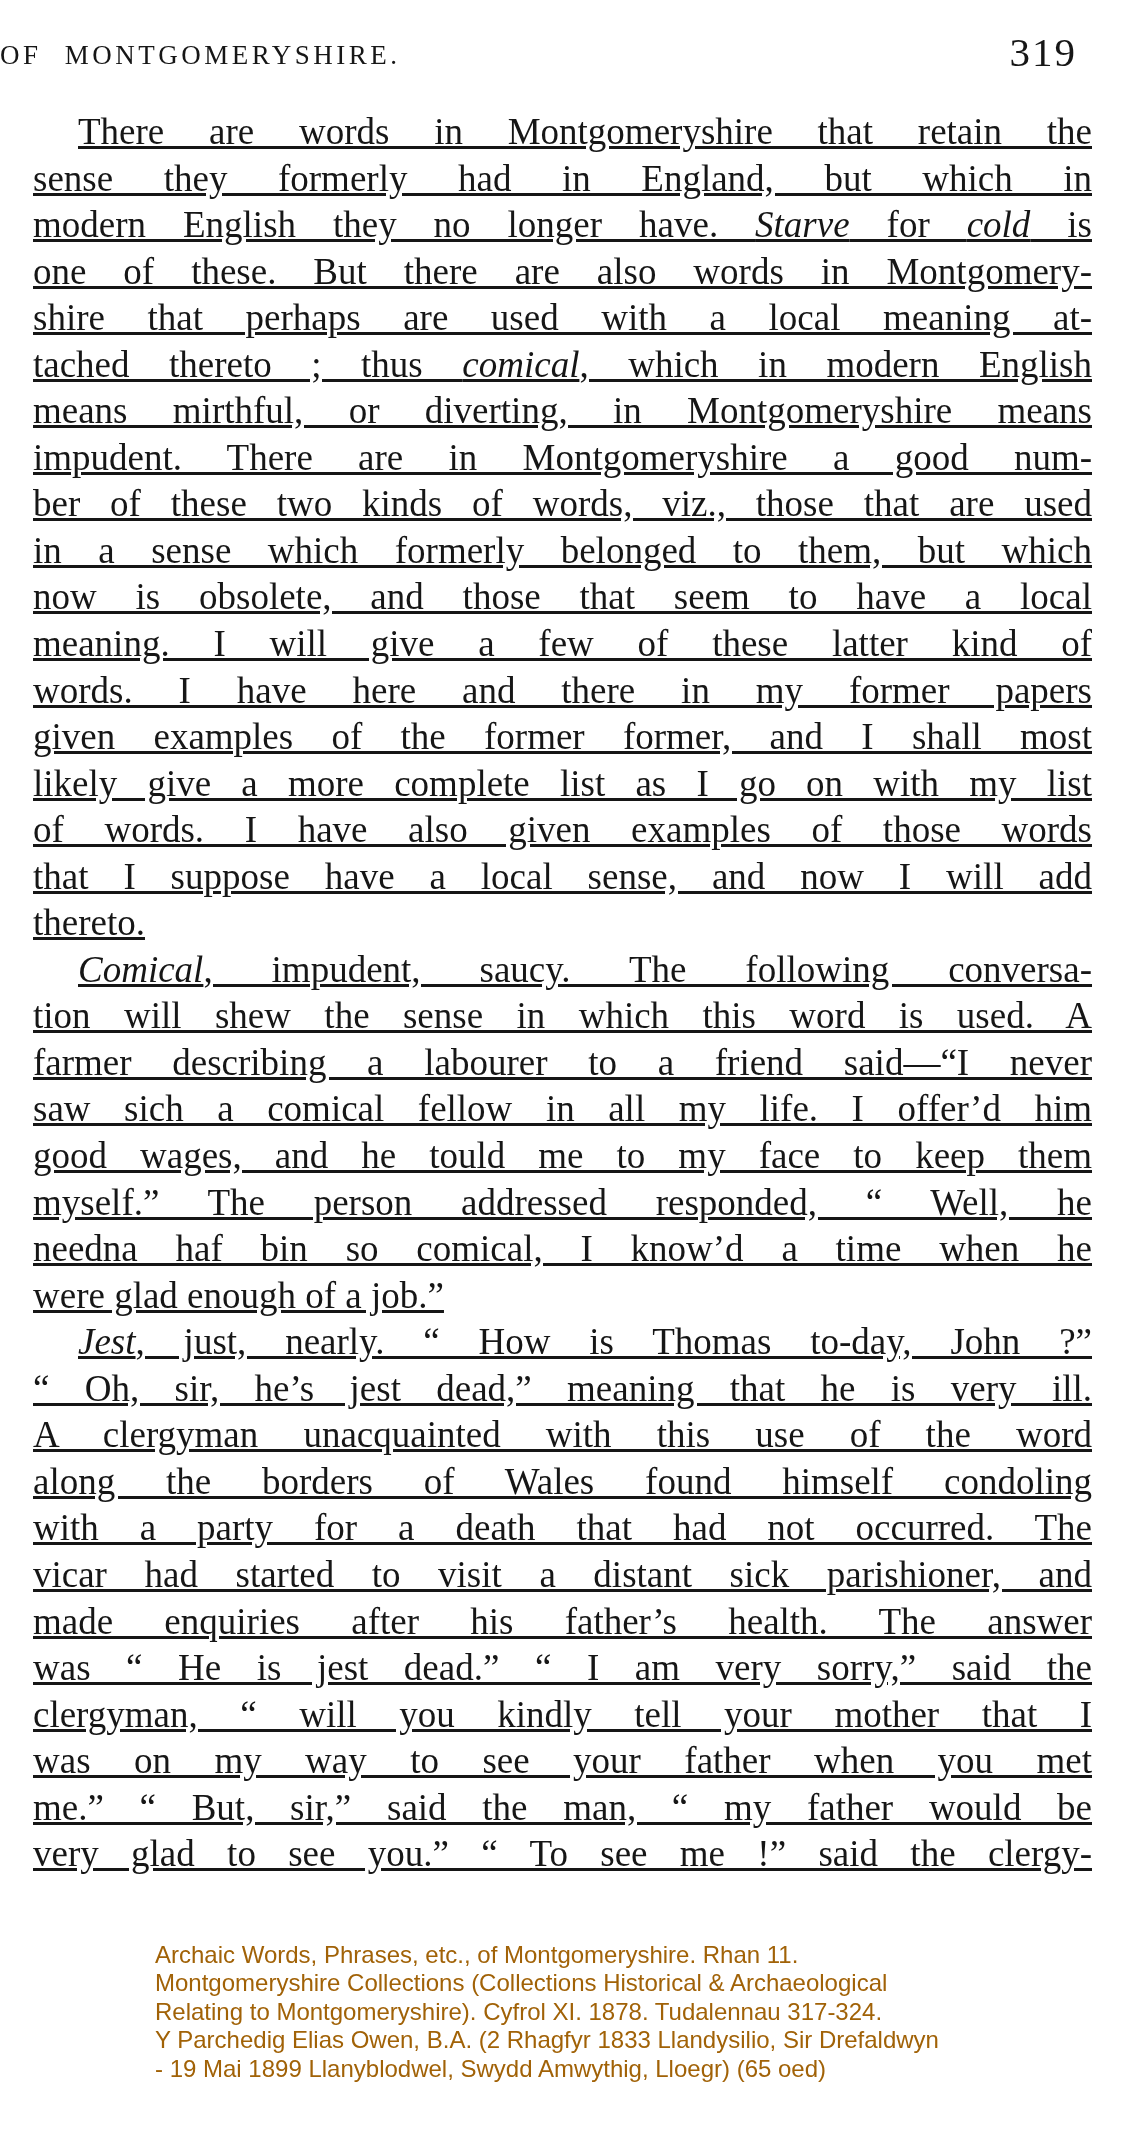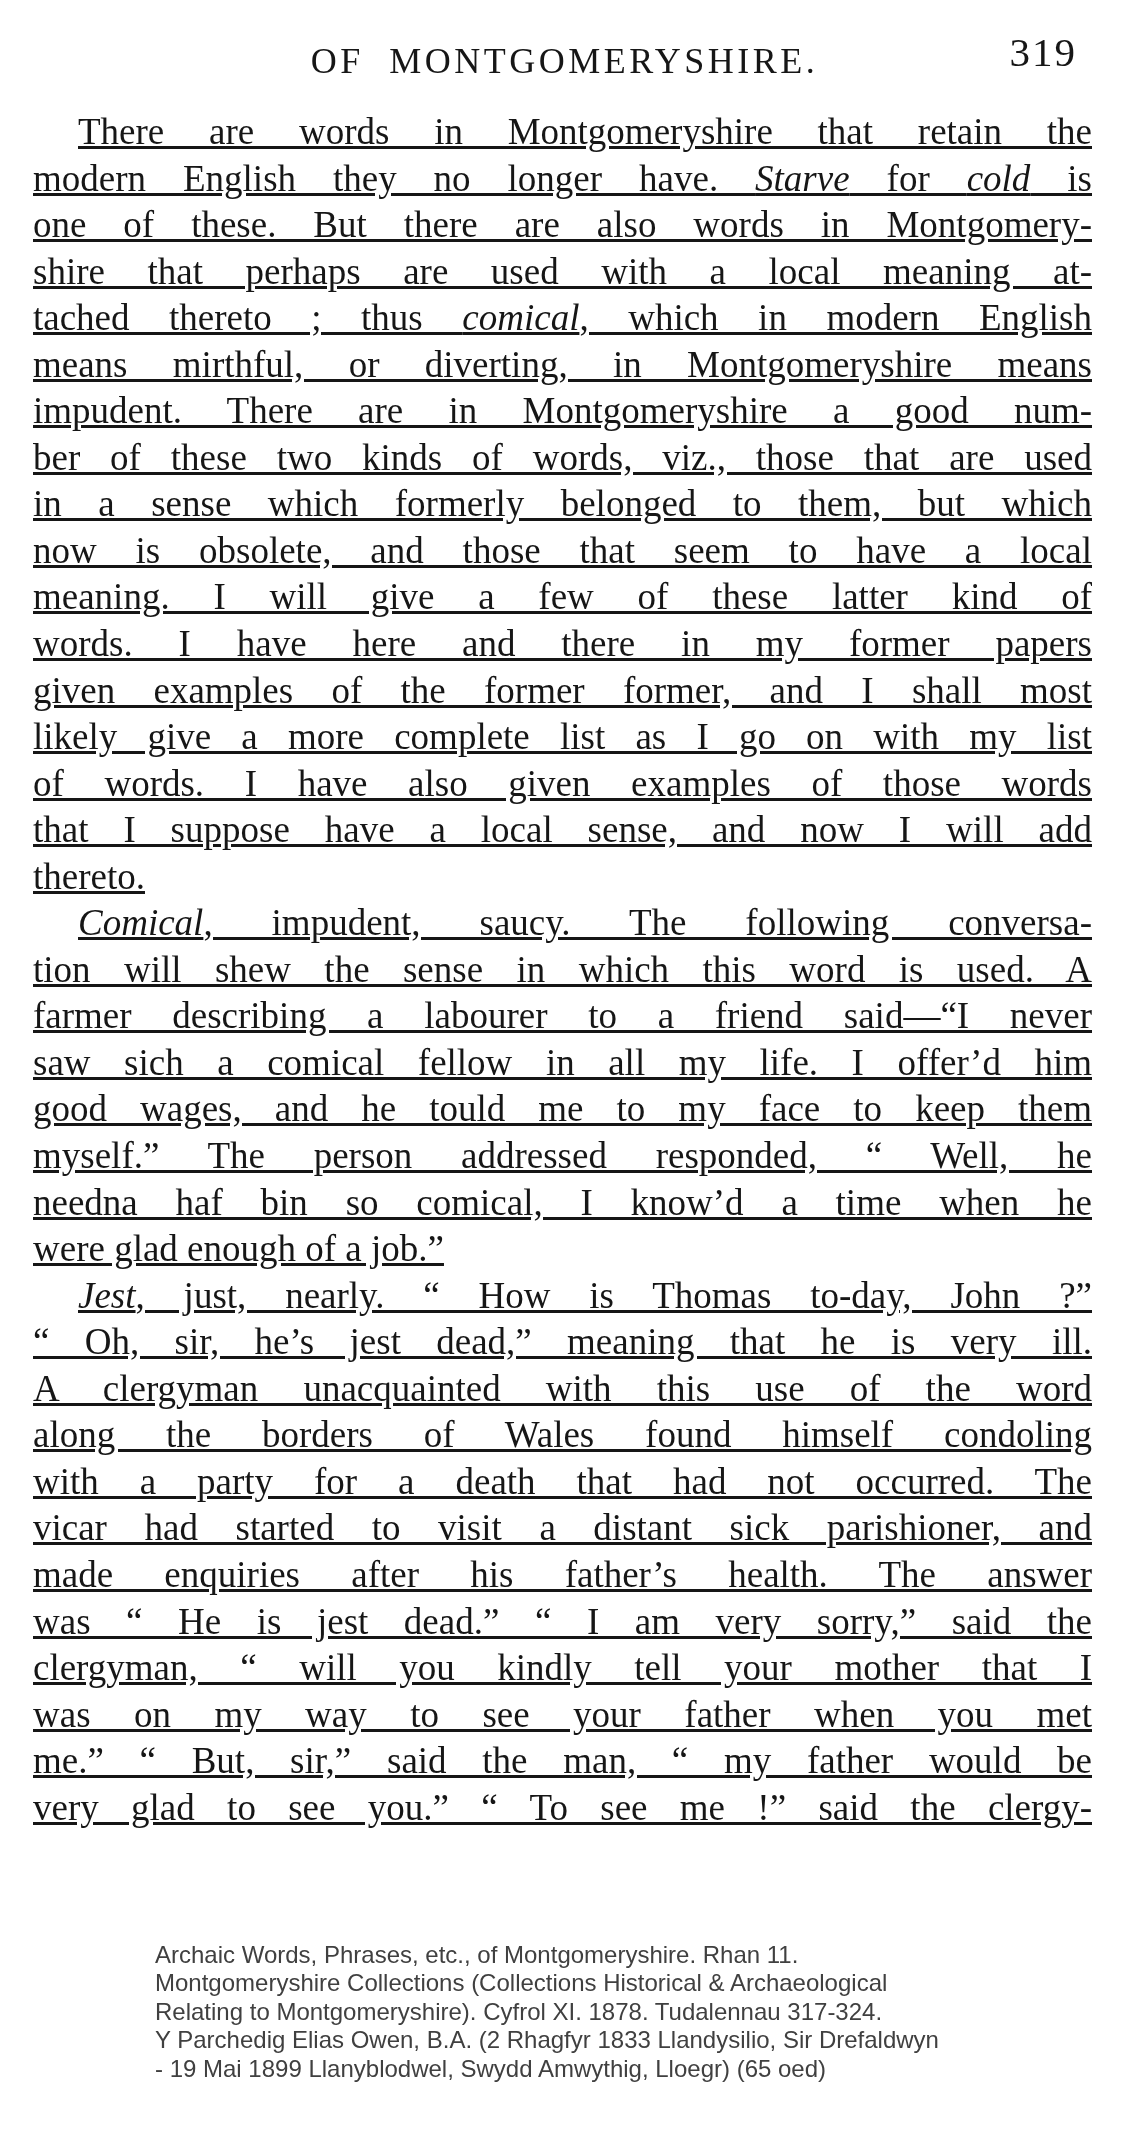--- a/index.html
+++ b/index.html
@@ -10,22 +10,21 @@
     background: #ffffff;
     color: #161616;
     font-family: "Liberation Serif", "DejaVu Serif", serif;
     overflow: hidden;
   }
   .header-title {
     position: absolute;
     top: 40px;
     left: 0;
     width: 100%;
-    text-align: center;
-    font-size: 36px;
+    font-size: 27px;
     letter-spacing: 3.5px;
     word-spacing: 13px;
     white-space: nowrap;
   }
   .page-number {
     position: absolute;
     top: 28px;
     right: 52px;
     font-size: 41px;
     letter-spacing: 2px;
@@ -49,36 +48,37 @@
   .line.indent { text-indent: 45px; }
   .line.end { text-align-last: left; }
   .line i { font-style: italic; }
   .caption {
     position: absolute;
     top: 1941px;
     left: 155px;
     width: 920px;
     font-family: "Liberation Sans", "DejaVu Sans", sans-serif;
     font-size: 24px;
-    color: #404040;
+    color: #a16207;
   }
   .caption-line {
     height: 28.4px;
     line-height: 28.4px;
     white-space: nowrap;
   }
 </style>
 </head>
 <body>
 
 <div class="page">
   <div class="header-title">OF MONTGOMERYSHIRE.</div>
   <div class="page-number">319</div>
   <div class="page-body">
       <div class="line indent"><span>There are words in Montgomeryshire that retain the</span></div>
+      <div class="line"><span>sense they formerly had in England, but which in</span></div>
       <div class="line"><span>modern English they no longer have. </span><i>Starve</i><span> for </span><i>cold</i><span> is</span></div>
       <div class="line"><span>one of these. But there are also words in Montgomery-</span></div>
       <div class="line"><span>shire that perhaps are used with a local meaning at-</span></div>
       <div class="line"><span>tached thereto ; thus </span><i>comical</i><span>, which in modern English</span></div>
       <div class="line"><span>means mirthful, or diverting, in Montgomeryshire means</span></div>
       <div class="line"><span>impudent. There are in Montgomeryshire a good num-</span></div>
       <div class="line"><span>ber of these two kinds of words, viz., those that are used</span></div>
       <div class="line"><span>in a sense which formerly belonged to them, but which</span></div>
       <div class="line"><span>now is obsolete, and those that seem to have a local</span></div>
       <div class="line"><span>meaning. I will give a few of these latter kind of</span></div>

